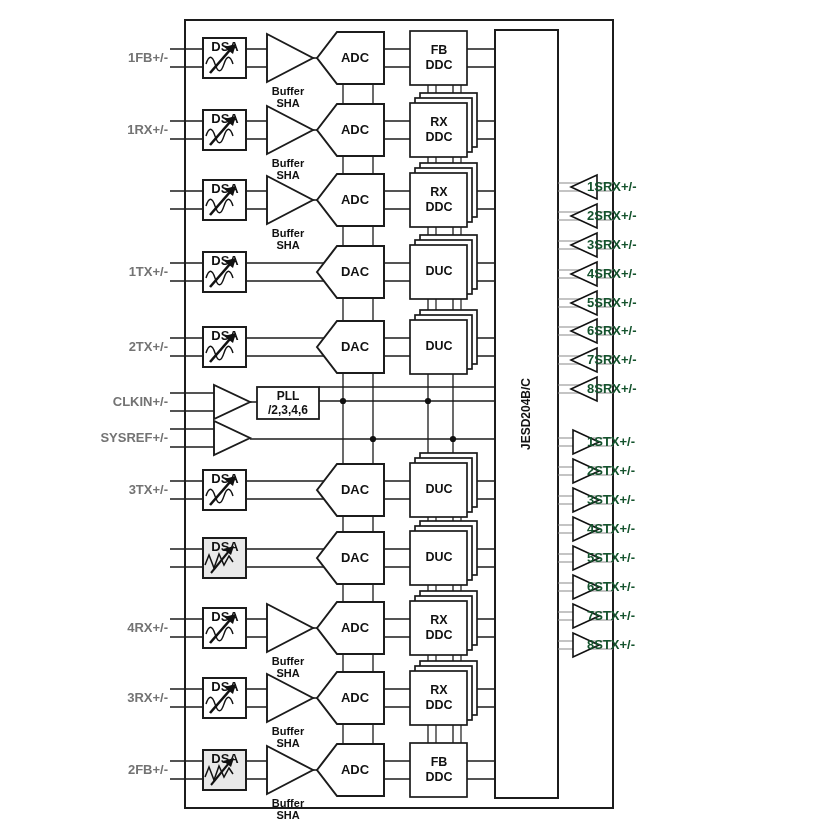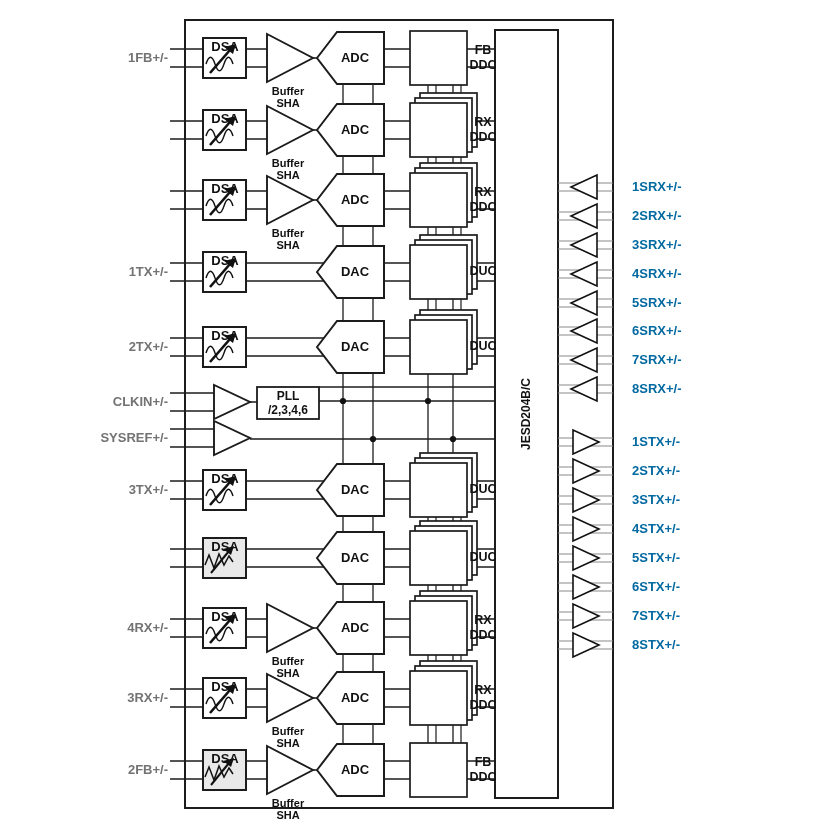--- a/index.html
+++ b/index.html
@@ -1,24 +1,24 @@
 <!DOCTYPE html>
 <html><head>
 <meta charset="utf-8">
 <style>
   html,body{margin:0;padding:0;background:#fff;}
   .canvas{position:relative;width:826px;height:823px;background:#fff;overflow:hidden;
           font-family:"Liberation Sans",sans-serif;}
   svg{position:absolute;left:0;top:0;}
   .pl{position:absolute;left:12px;width:156px;text-align:right;color:#737373;
       font:bold 13px/18px "Liberation Sans",sans-serif;height:18px;white-space:nowrap;}
-  .pr{position:absolute;left:632px;color:#0369a1;font:bold 13px/18px "Liberation Sans",sans-serif;
+  .pr{position:absolute;left:587px;color:#14532d;font:bold 13px/18px "Liberation Sans",sans-serif;
       height:18px;white-space:nowrap;}
   .bl{position:absolute;text-align:center;color:#111;font:bold 13px/16px "Liberation Sans",sans-serif;}
-  .b2{position:absolute;text-align:center;color:#111;font:bold 12.5px/15px "Liberation Sans",sans-serif;padding-left:44px;}
+  .b2{position:absolute;text-align:center;color:#111;font:bold 12.5px/15px "Liberation Sans",sans-serif;}
   .bf{position:absolute;text-align:center;color:#111;font:bold 11px/12px "Liberation Sans",sans-serif;margin-top:39px;}
   .pll{position:absolute;text-align:center;color:#111;font:bold 12px/14px "Liberation Sans",sans-serif;}
   .jd{position:absolute;left:466px;top:402px;width:120px;height:24px;text-align:center;color:#111;
       font:bold 12px/24px "Liberation Sans",sans-serif;transform:rotate(-90deg);}
 </style>
 </head>
 <body>
 
 <div class="canvas">
 
@@ -211,20 +211,21 @@
 
   <g fill="#111" stroke="none">
     <circle cx="343" cy="401" r="3.1"></circle>
         <circle cx="428" cy="401" r="3.1"></circle>
     <circle cx="373" cy="439" r="3.1"></circle>
         <circle cx="453" cy="439" r="3.1"></circle>
   </g>
 </svg>
 
 <div class="pl" style="top:49px">1FB+/-</div>
+<div class="pl" style="top:121px">1RX+/-</div>
 <div class="pl" style="top:263px">1TX+/-</div>
 <div class="pl" style="top:338px">2TX+/-</div>
 <div class="pl" style="top:393px">CLKIN+/-</div>
 <div class="pl" style="top:429px">SYSREF+/-</div>
 <div class="pl" style="top:481px">3TX+/-</div>
 <div class="pl" style="top:619px">4RX+/-</div>
 <div class="pl" style="top:689px">3RX+/-</div>
 <div class="pl" style="top:761px">2FB+/-</div>
 
 <div class="pr" style="top:178px">1SRX+/-</div>

